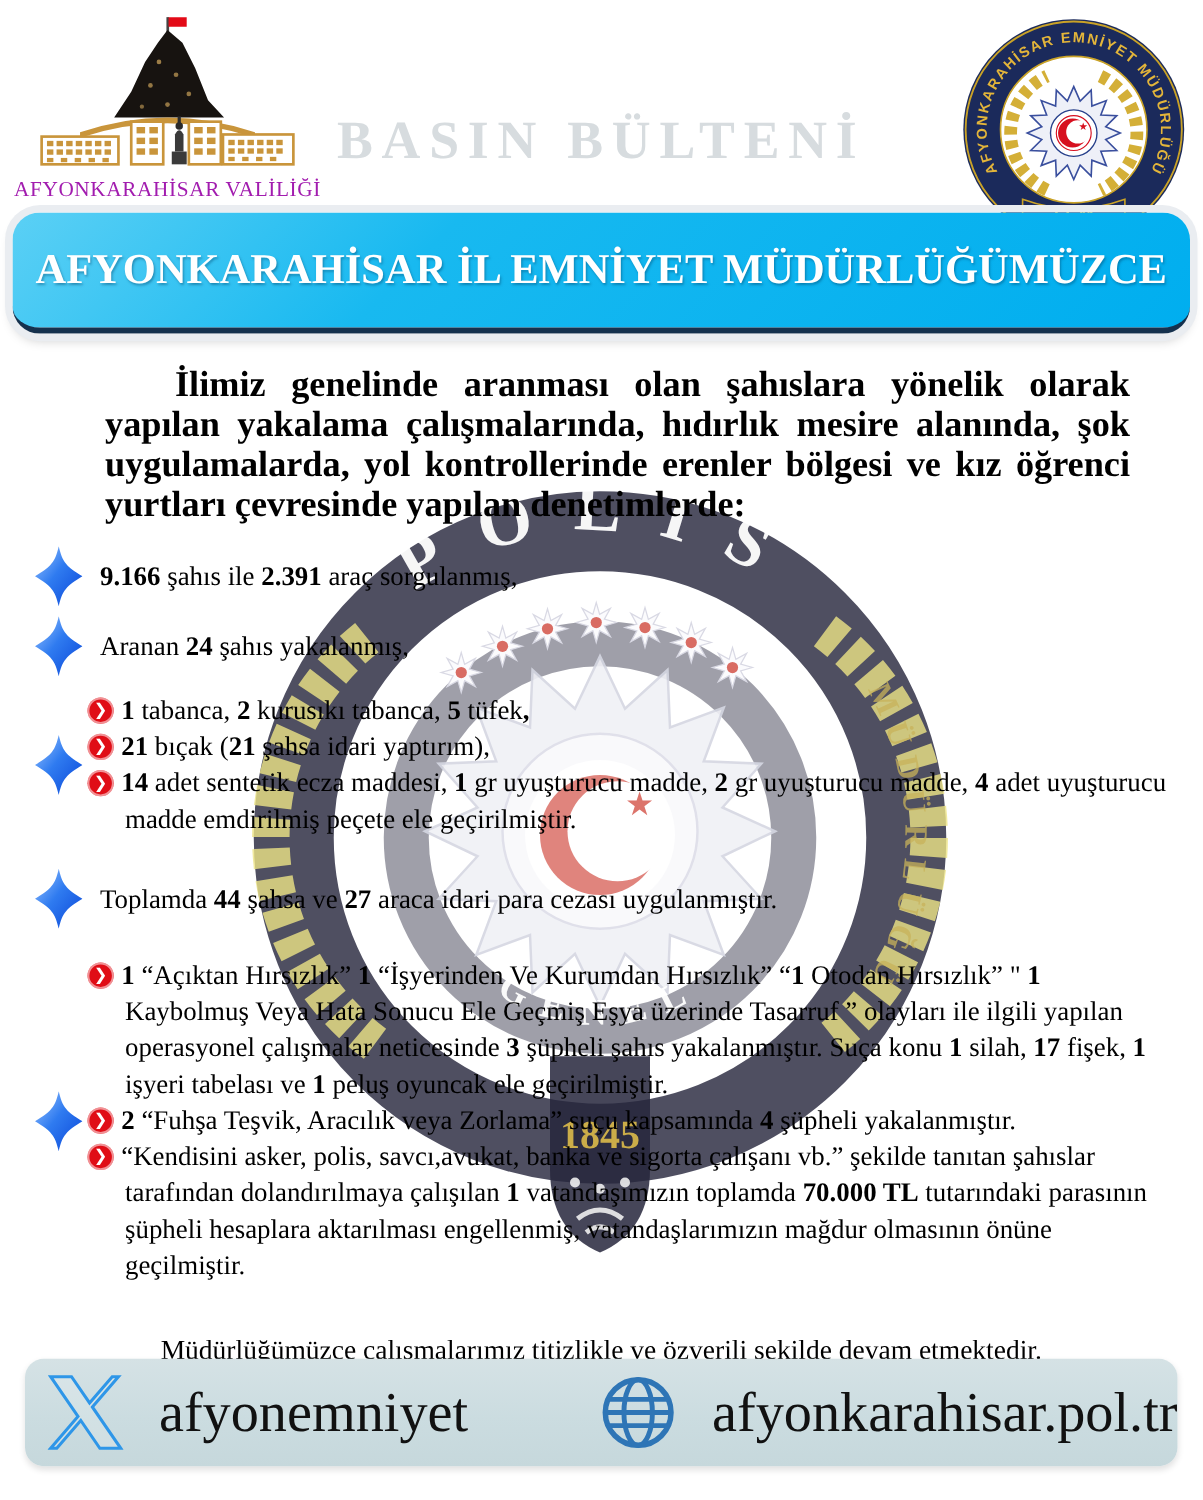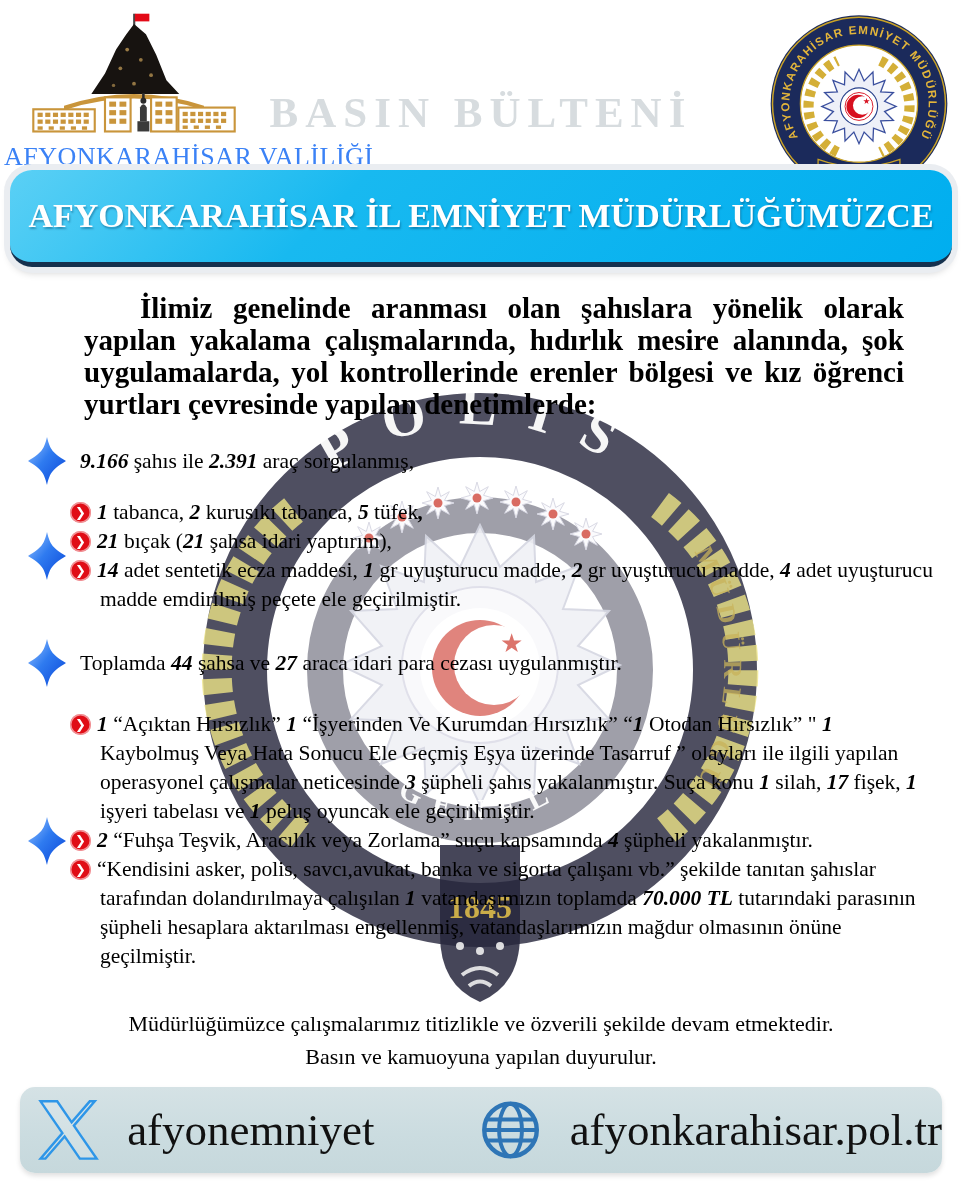--- a/index.html
+++ b/index.html
@@ -5,21 +5,21 @@
   html,body{margin:0;padding:0;background:#fff;}
   .page{position:relative;width:962px;height:1200px;overflow:hidden;background:#fff;
         font-family:"Liberation Serif","DejaVu Serif",serif;color:#000;}
 
   
   .watermark{position:absolute;left:0;top:0;width:962px;height:1200px;pointer-events:none;}
 
   
   .gov-logo{position:absolute;left:4px;top:12px;width:260px;text-align:center;}
   .gov-logo svg{display:block;margin:0 auto;}
-  .gov-caption{font-size:26px;letter-spacing:.5px;color:#3b82f6;margin-top:2px;white-space:nowrap;}
+  .gov-caption{font-size:17px;letter-spacing:.5px;color:#a21caf;margin-top:2px;white-space:nowrap;}
   .page-title{position:absolute;left:221px;top:88px;width:520px;text-align:center;
               font-size:43px;font-weight:bold;letter-spacing:7px;color:#d7dcdf;margin:0;white-space:nowrap;}
   .emblem{position:absolute;right:10px;top:8px;width:186px;height:196px;}
 
   
   .banner{position:absolute;left:10px;right:10px;top:170px;height:92px;border-radius:22px;
           background:linear-gradient(135deg,#5bd0f5 0%,#18b9f0 35%,#00aeef 100%);
           border-bottom:5px solid #15314e;
           box-shadow:0 0 0 6px #eaedf1,0 5px 9px rgba(0,0,0,.22);
           display:flex;flex-direction:column;align-items:center;justify-content:center;}
@@ -39,21 +39,21 @@
   .group .dia{position:absolute;left:0;top:50%;transform:translateY(-50%);}
   .gline{font-size:21.5px;line-height:29px;padding-left:30px;text-indent:-30px;margin:0;}
   .rb{display:inline-block;width:21px;height:21px;border-radius:50%;
       background:radial-gradient(circle at 35% 30%,#ff5a52,#e00d16 60%,#b00;);
       background-color:#e00d16;vertical-align:-4px;text-indent:0;margin-right:6px;
       box-shadow:inset 0 0 0 1.5px rgba(255,255,255,.55);position:relative;}
   .rb .ch{position:absolute;left:0;right:0;top:0;bottom:0;display:flex;align-items:center;justify-content:center;
           color:#fff;font-size:13px;font-weight:bold;font-family:"DejaVu Sans",sans-serif;line-height:1;}
   .closing{margin-top:36px;text-align:center;font-weight:normal;font-size:22px;line-height:33px;}
 
-  b{font-weight:bold;font-style:italic;}
+  b{font-weight:bold;}
 
   
   .footer{position:absolute;left:20px;right:20px;top:1087px;height:86px;border-radius:15px;
           background:linear-gradient(180deg,#d5e2e5 0%,#cbdce0 55%,#c6d8dc 100%);
           box-shadow:0 3px 5px rgba(0,0,0,.12);
           display:flex;align-items:center;gap:12px;}
   .footer .xicon{margin-left:18px;}
   .footer .handle{font-size:45px;color:#111;margin-left:16px;white-space:nowrap;}
   .footer .globe{margin-left:92px;}
   .footer .site{font-size:45px;color:#111;margin-left:16px;white-space:nowrap;}
@@ -255,20 +255,26 @@
   <main class="content">
     <p class="intro">İlimiz genelinde aranması olan şahıslara yönelik olarak yapılan yakalama çalışmalarında, hıdırlık mesire alanında, şok uygulamalarda, yol kontrollerinde erenler bölgesi ve kız öğrenci yurtları çevresinde yapılan denetimlerde:</p>
 
     <div class="row r1">
       <svg class="dia" width="38" height="48" viewBox="0 0 38 48">
         <path d="M19,0 C22,13 25,16 38,24 C25,32 22,35 19,48 C16,35 13,32 0,24 C13,16 16,13 19,0 Z" fill="url(#diaGrad)"></path>
       </svg>
       <span class="txt"><b>9.166</b> şahıs ile <b>2.391</b> araç sorgulanmış,</span>
     </div>
 
+    <div class="row r2">
+      <svg class="dia" width="38" height="48" viewBox="0 0 38 48">
+        <path d="M19,0 C22,13 25,16 38,24 C25,32 22,35 19,48 C16,35 13,32 0,24 C13,16 16,13 19,0 Z" fill="url(#diaGrad)"></path>
+      </svg>
+      <span class="txt">Aranan <b>24</b> şahıs yakalanmış,</span>
+    </div>
 
     <div class="group">
       <svg class="dia" width="38" height="48" viewBox="0 0 38 48">
         <path d="M19,0 C22,13 25,16 38,24 C25,32 22,35 19,48 C16,35 13,32 0,24 C13,16 16,13 19,0 Z" fill="url(#diaGrad)"></path>
       </svg>
       <p class="gline"><span class="rb"><span class="ch">❯</span></span><span><b>1</b> tabanca, <b>2</b> kurusıkı tabanca, <b>5</b> tüfek<b>,</b></span></p>
       <p class="gline"><span class="rb"><span class="ch">❯</span></span><span><b>21</b> bıçak (<b>21</b> şahsa idari yaptırım),</span></p>
       <p class="gline"><span class="rb"><span class="ch">❯</span></span><span><b>14</b> adet sentetik ecza maddesi, <b>1</b> gr uyuşturucu madde, <b>2</b> gr uyuşturucu madde, <b>4</b> adet  uyuşturucu madde emdirilmiş peçete ele geçirilmiştir.</span></p>
     </div>
 

